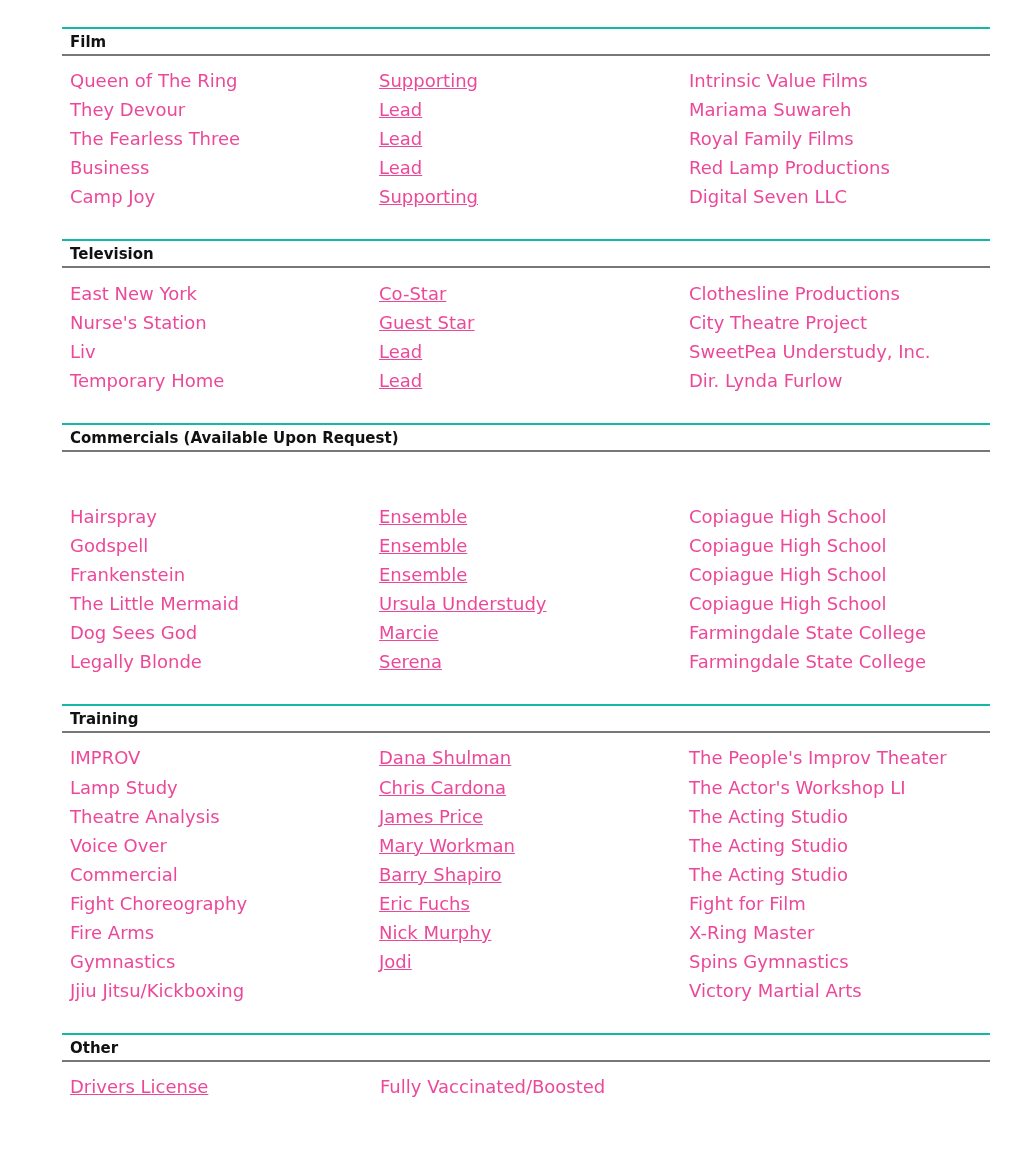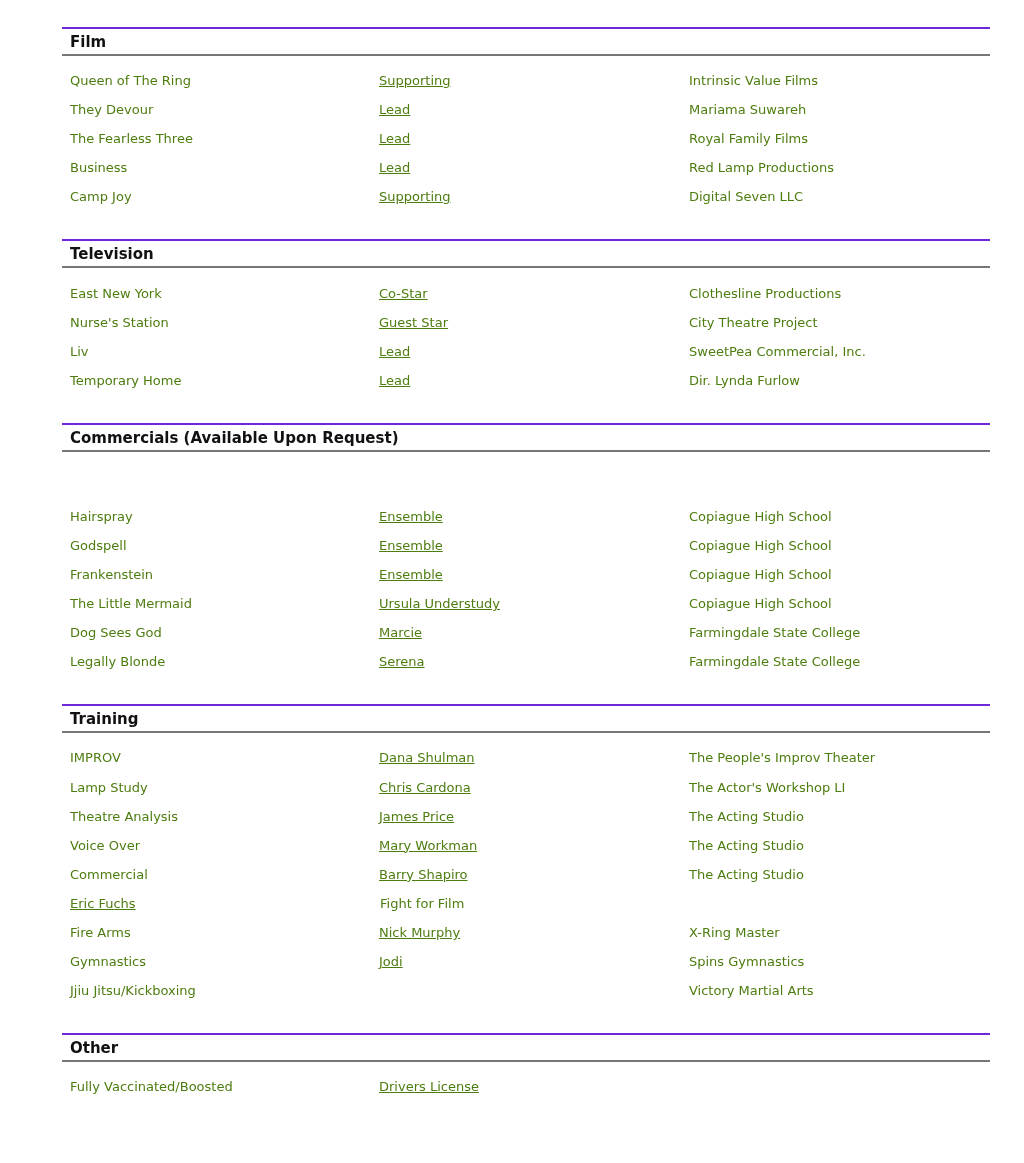--- a/index.html
+++ b/index.html
@@ -1,25 +1,25 @@
 <!DOCTYPE html>
 <html><head>
 <meta charset="utf-8">
 <style>
   html, body { margin: 0; padding: 0; background: #ffffff; }
   body { width: 1024px; height: 1163px; overflow: hidden; position: relative;
          font-family: "DejaVu Sans", "Liberation Sans", sans-serif; color: #222; }
   .resume { position: absolute; left: 62px; top: 27px; width: 928px; }
   .section { margin-bottom: 28px; }
-  .section-head { border-top: 2px solid #6d28d9; border-bottom: 2px solid #777;
+  .section-head { border-top: 2px solid #14b8a6; border-bottom: 2px solid #777;
                   height: 25px; box-sizing: content-box; }
   .section-title { display: block; font-weight: bold; font-size: 15px; color: #111;
                    padding-left: 8px; line-height: 26px; }
   .rows { padding-top: 10px; }
-  .row { display: flex; height: 29.1px; align-items: center; font-size: 13px; color: #4d7c0f; }
+  .row { display: flex; height: 29.1px; align-items: center; font-size: 18px; color: #ec4899; }
   .c { padding-left: 8px; box-sizing: border-box; white-space: nowrap; }
   .c1 { width: 309px; }
   .c2 { width: 310px; text-decoration: underline; }
   .c3 { flex: 1; }
   .empty .rows { height: 12px; padding-top: 0; }
 </style>
 </head>
 <body>
 
 <div class="resume" id="resume">
@@ -66,21 +66,21 @@
           <span class="c c3">Clothesline Productions</span>
         </div>
         <div class="row">
           <span class="c c1">Nurse's Station</span>
           <span class="c c2">Guest Star</span>
           <span class="c c3">City Theatre Project</span>
         </div>
         <div class="row">
           <span class="c c1">Liv</span>
           <span class="c c2">Lead</span>
-          <span class="c c3">SweetPea Commercial, Inc.</span>
+          <span class="c c3">SweetPea Understudy, Inc.</span>
         </div>
         <div class="row">
           <span class="c c1">Temporary Home</span>
           <span class="c c2">Lead</span>
           <span class="c c3">Dir. Lynda Furlow</span>
         </div>
       </div>
     </div>
     <div class="section empty">
       <div class="section-head">
@@ -146,20 +146,21 @@
           <span class="c c1">Voice Over</span>
           <span class="c c2">Mary Workman</span>
           <span class="c c3">The Acting Studio</span>
         </div>
         <div class="row">
           <span class="c c1">Commercial</span>
           <span class="c c2">Barry Shapiro</span>
           <span class="c c3">The Acting Studio</span>
         </div>
         <div class="row">
+          <span class="c c1">Fight Choreography</span>
           <span class="c c2">Eric Fuchs</span>
           <span class="c c3">Fight for Film</span>
         </div>
         <div class="row">
           <span class="c c1">Fire Arms</span>
           <span class="c c2">Nick Murphy</span>
           <span class="c c3">X-Ring Master</span>
         </div>
         <div class="row">
           <span class="c c1">Gymnastics</span>
@@ -172,18 +173,18 @@
           <span class="c c3">Victory Martial Arts</span>
         </div>
       </div>
     </div>
     <div class="section">
       <div class="section-head">
         <span class="section-title">Other</span>
       </div>
       <div class="rows">
         <div class="row">
+          <span class="c c2">Drivers License</span>
           <span class="c c1">Fully Vaccinated/Boosted</span>
-          <span class="c c2">Drivers License</span>
         </div>
       </div>
     </div>
   </div>
 
 </body></html>

